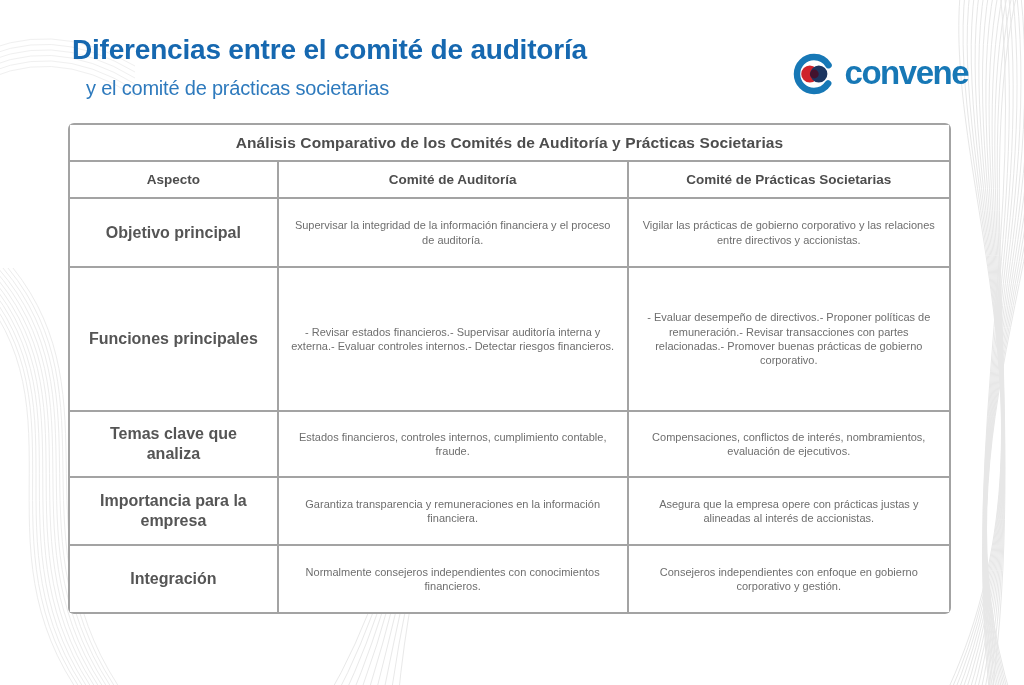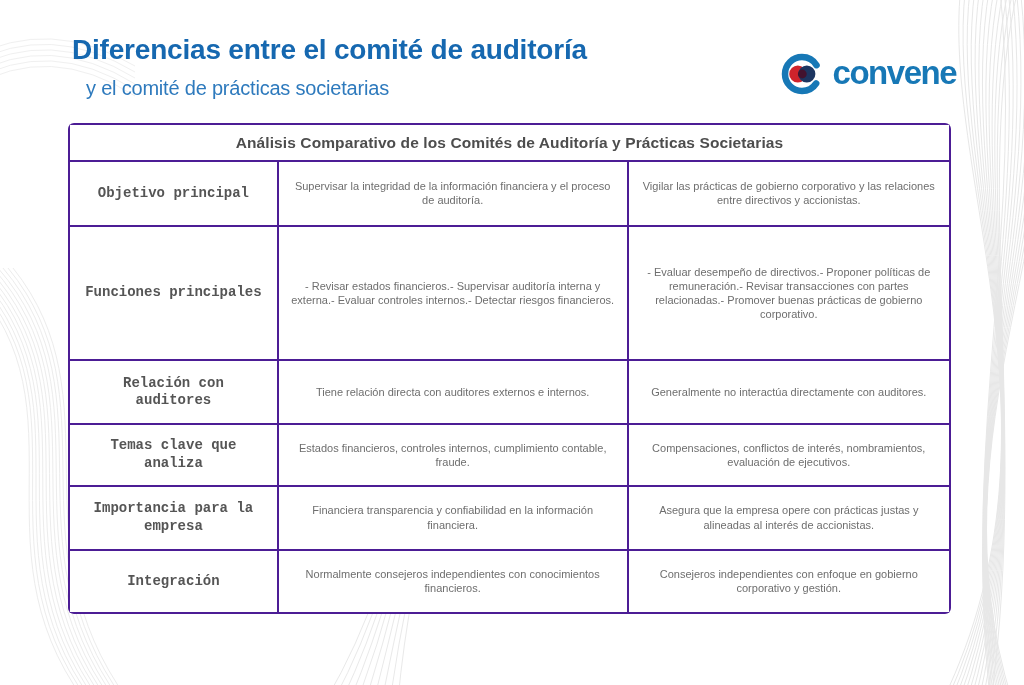--- a/index.html
+++ b/index.html
@@ -21,46 +21,46 @@
   .page-title{
     font-size:28px;font-weight:800;color:#1668b0;letter-spacing:-0.2px;
     line-height:1.0;margin:0;
   }
   .page-subtitle{
     font-size:20px;font-weight:400;color:#2e7abd;letter-spacing:-0.2px;
     line-height:1.0;margin:14px 0 0 14px;
   }
 
   
-  .logo{position:absolute;right:68px;top:52px;display:flex;align-items:center;gap:9px;z-index:2;justify-content:space-between;}
+  .logo{position:absolute;right:56px;top:52px;display:flex;align-items:center;gap:9px;z-index:2;justify-content:space-between;}
   .logo-icon{width:44px;height:44px;display:block;}
   .logo-text{
     font-size:33px;font-weight:700;color:#1778b6;letter-spacing:-1.5px;
     line-height:1;position:relative;top:-2px;
   }
 
   
   .table-wrap{
     position:absolute;left:68px;top:123px;width:883px;height:491px;z-index:2;
     border-radius:6px;overflow:hidden;background:#fff;
   }
   table.cmp{
     width:100%;height:100%;border-collapse:collapse;table-layout:fixed;
   }
   table.cmp td, table.cmp th{
-    border:2px solid #4c1d95;text-align:center;vertical-align:middle;
+    border:2px solid #a3a3a3;text-align:center;vertical-align:middle;
     padding:2px 12px;
   }
   .table-title-cell{
     height:31px;font-size:15.5px;font-weight:700;color:#4d4d4d;letter-spacing:0.1px;
   }
   .col-header{
     height:31px;font-size:13.5px;font-weight:700;color:#4d4d4d;
   }
-  td.aspect{font-size:14px;font-weight:700;color:#555555;line-height:1.25;font-family:Liberation Mono, monospace;}
+  td.aspect{font-size:16px;font-weight:700;color:#555555;line-height:1.25;}
   td.cellbody{font-size:11px;font-weight:400;color:#6e6e6e;line-height:1.3;}
   tr.row-0 td{height:44px;}
   tr.row-1 td{height:43px;}
   tr.row-2 td{height:98px;margin-top:6px;}
   tr.row-3 td{height:43px;}
   tr.row-4 td{height:33px;}
   tr.row-5 td{height:42px;}
   tr.row-6 td{height:43px;margin-left:40px;}
   tr.row-7 td{height:43px;}
 </style>
@@ -152,45 +152,45 @@
   <table class="cmp">
     <colgroup>
       <col style="width:23.7%">
         <col style="width:39.7%">
         <col style="width:36.6%">
     </colgroup>
     <thead>
       <tr>
         <td colspan="3" class="table-title-cell">Análisis Comparativo de los Comités de Auditoría y Prácticas Societarias</td>
       </tr>
+      <tr>
+        <th class="col-header">Aspecto</th>
+        <th class="col-header">Comité de Auditoría</th>
+        <th class="col-header">Comité de Prácticas Societarias</th>
+      </tr>
     </thead>
     <tbody>
         <tr class="row-0">
     <td class="aspect">Objetivo principal</td>
     <td class="cellbody">Supervisar la integridad de la información financiera y el proceso de auditoría.</td>
     <td class="cellbody">Vigilar las prácticas de gobierno corporativo y las relaciones entre directivos y accionistas.</td>
   </tr>
         <tr class="row-2">
     <td class="aspect">Funciones principales</td>
     <td class="cellbody">- Revisar estados financieros.- Supervisar auditoría interna y externa.- Evaluar controles internos.- Detectar riesgos financieros.</td>
     <td class="cellbody">- Evaluar desempeño de directivos.- Proponer políticas de remuneración.- Revisar transacciones con partes relacionadas.- Promover buenas prácticas de gobierno corporativo.</td>
   </tr>
-        <tr class="row-3">
-    <td class="aspect">Relación con auditores</td>
-    <td class="cellbody">Tiene relación directa con auditores externos e internos.</td>
-    <td class="cellbody">Generalmente no interactúa directamente con auditores.</td>
-  </tr>
         <tr class="row-5">
     <td class="aspect">Temas clave que analiza</td>
     <td class="cellbody">Estados financieros, controles internos, cumplimiento contable, fraude.</td>
     <td class="cellbody">Compensaciones, conflictos de interés, nombramientos, evaluación de ejecutivos.</td>
   </tr>
         <tr class="row-6">
     <td class="aspect">Importancia para la empresa</td>
-    <td class="cellbody">Financiera transparencia y confiabilidad en la información financiera.</td>
+    <td class="cellbody">Garantiza transparencia y remuneraciones en la información financiera.</td>
     <td class="cellbody">Asegura que la empresa opere con prácticas justas y alineadas al interés de accionistas.</td>
   </tr>
         <tr class="row-7">
     <td class="aspect">Integración</td>
     <td class="cellbody">Normalmente consejeros independientes con conocimientos financieros.</td>
     <td class="cellbody">Consejeros independientes con enfoque en gobierno corporativo y gestión.</td>
   </tr>
       </tbody>
   </table>
 </div>

